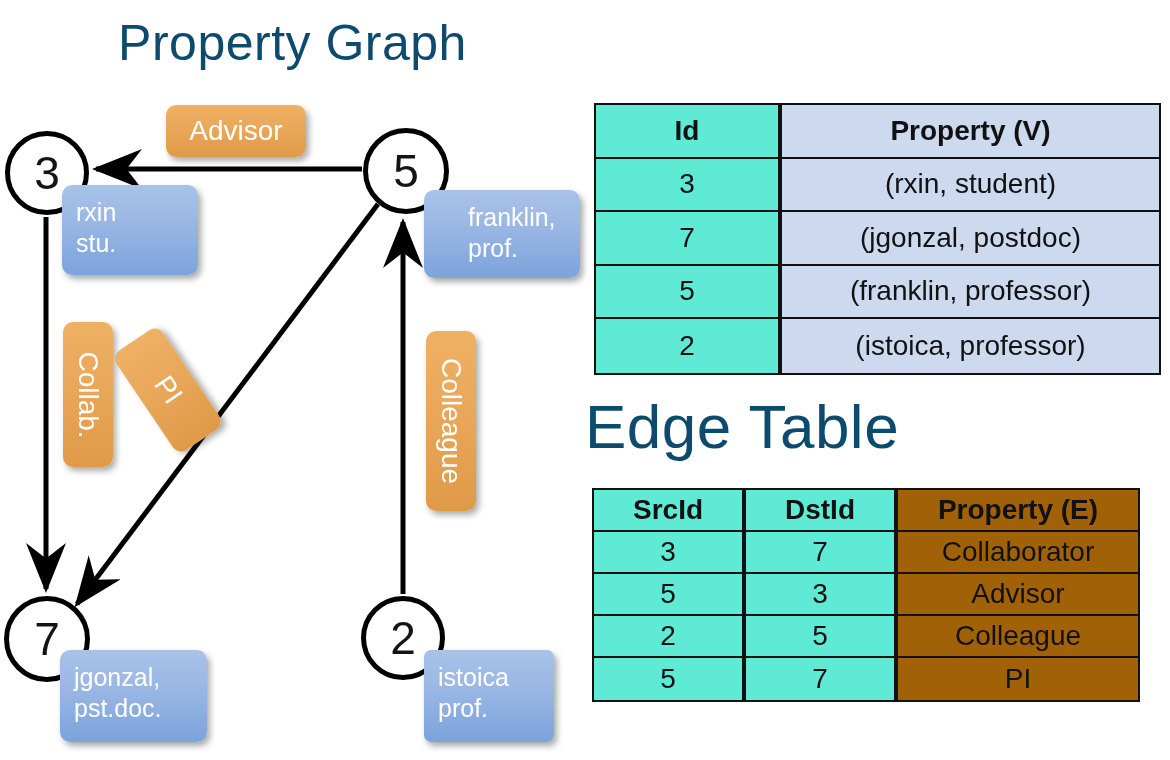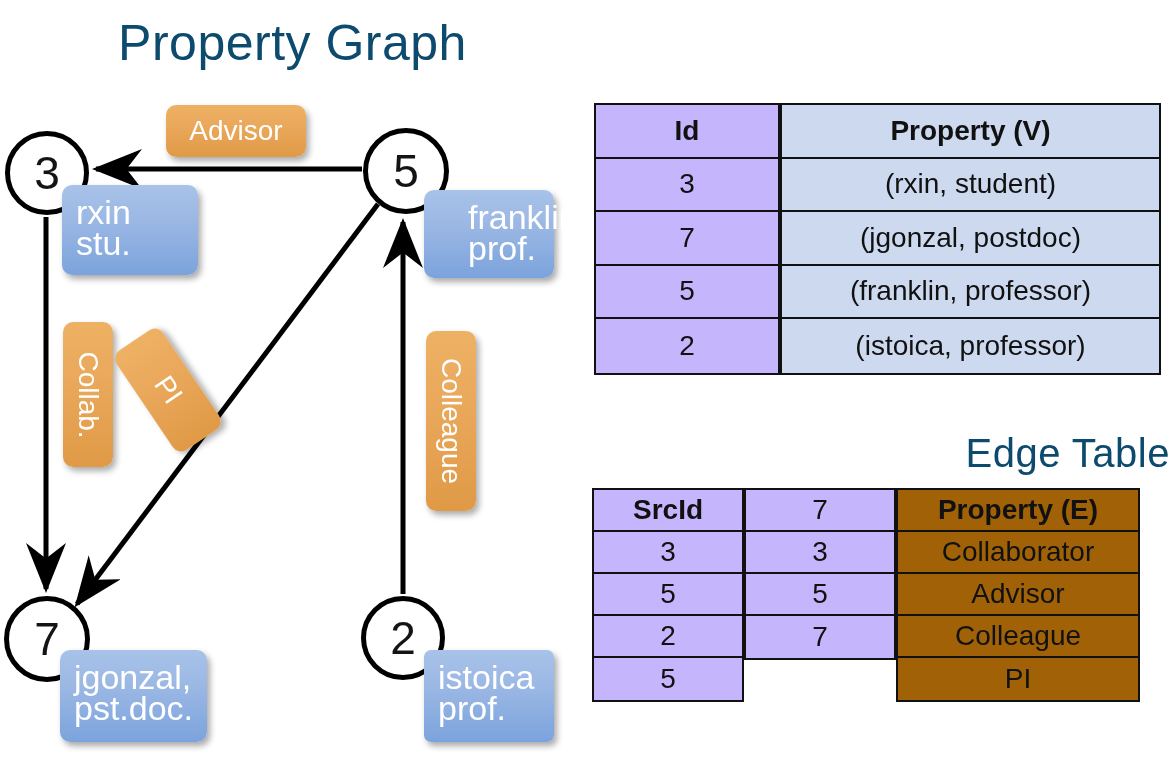--- a/index.html
+++ b/index.html
@@ -15,21 +15,21 @@
     position:absolute;
     font-family:"Liberation Sans", sans-serif;
     font-weight:300;
     color:#0c4a6e;
     letter-spacing:0.5px;
     white-space:nowrap;
     -webkit-font-smoothing:antialiased;
   }
   #title-property-graph{left:0;top:12px;width:585px;text-align:center;font-size:50px;line-height:62px;}
   #title-vertex-table{left:585px;top:10px;width:585px;text-align:center;font-size:50px;line-height:62px;}
-  #title-edge-table{left:585px;top:422px;width:585px;text-align:right;font-size:40px;line-height:62px;}
+  #title-edge-table{left:585px;top:396px;width:585px;text-align:left;font-size:62px;line-height:62px;}
 
   
   #graph-panel{position:absolute;left:0;top:0;width:585px;height:760px;}
   #graph-edges{position:absolute;left:0;top:0;width:585px;height:760px;}
 
   .node{
     position:absolute;
     border:5px solid #000;
     border-radius:50%;
     background:#fff;
@@ -47,28 +47,28 @@
   #node-2{left:361px;top:596px;width:84px;height:84px;}
 
   .prop-box{
     position:absolute;
     border-radius:10px;
     background:linear-gradient(to bottom,#a8c2e8 0%,#9ab7e4 42%,#7ba3dc 100%);
     box-shadow:3px 4px 6px rgba(0,0,0,0.34);
     color:#ffffff;
     font-family:"Liberation Sans", sans-serif;
     font-weight:300;
-    font-size:34px;
+    font-size:25px;
     line-height:31px;
     padding:12px 0 0 14px;
     box-sizing:border-box;
     z-index:5;
   }
   #prop-rxin{left:62px;top:185px;width:136px;height:90px;}
-  #prop-franklin{left:424px;top:190px;width:130px;height:88px;padding-left:44px;}
+  #prop-franklin{left:424px;top:190px;width:156px;height:88px;padding-left:44px;}
   #prop-jgonzal{left:60px;top:650px;width:147px;height:92px;}
   #prop-istoica{left:424px;top:650px;width:130px;height:92px;border-radius:7px;}
 
   .edge-label{
     position:absolute;
     border-radius:10px;
     background:linear-gradient(to bottom,#eeb164 0%,#e9a75a 45%,#e09a46 100%);
     box-shadow:3px 4px 6px rgba(0,0,0,0.33);
     color:#ffffff;
     font-family:"Liberation Sans", sans-serif;
@@ -95,21 +95,21 @@
     font-family:"Liberation Sans", sans-serif;
     font-weight:300;
     font-size:28px;
     color:#111;
     border-bottom:2.5px solid #111;
   }
   .tcell:last-child{border-bottom:none;}
   .tcell.head{font-weight:700;}
   .fill-blue{background:#ccd9ef;}
   .fill-tan{background:#a16207;}
-  .fill-white{background:#c4b5fd;}
+  .fill-white{background:#5eead4;}
 
   
   #vertex-table{left:594px;top:103px;}
   #vertex-table .col-id{width:186px;}
   #vertex-table .col-prop{width:381px;}
   #vertex-table .tcell{height:53.5px;}
 
   
   #edge-table{left:592px;top:488px;}
   #edge-table .col-src{width:152px;}
@@ -206,20 +206,21 @@
 
   <div class="tbl" id="edge-table">
     <div class="tcol col-src">
       <div class="tcell head fill-white">SrcId</div>
       <div class="tcell fill-white">3</div>
       <div class="tcell fill-white">5</div>
       <div class="tcell fill-white">2</div>
       <div class="tcell fill-white">5</div>
     </div>
     <div class="tcol col-dst">
+      <div class="tcell head fill-white">DstId</div>
       <div class="tcell fill-white">7</div>
       <div class="tcell fill-white">3</div>
       <div class="tcell fill-white">5</div>
       <div class="tcell fill-white">7</div>
     </div>
     <div class="tcol col-prop">
       <div class="tcell head fill-tan">Property (E)</div>
       <div class="tcell fill-tan">Collaborator</div>
       <div class="tcell fill-tan">Advisor</div>
       <div class="tcell fill-tan">Colleague</div>

